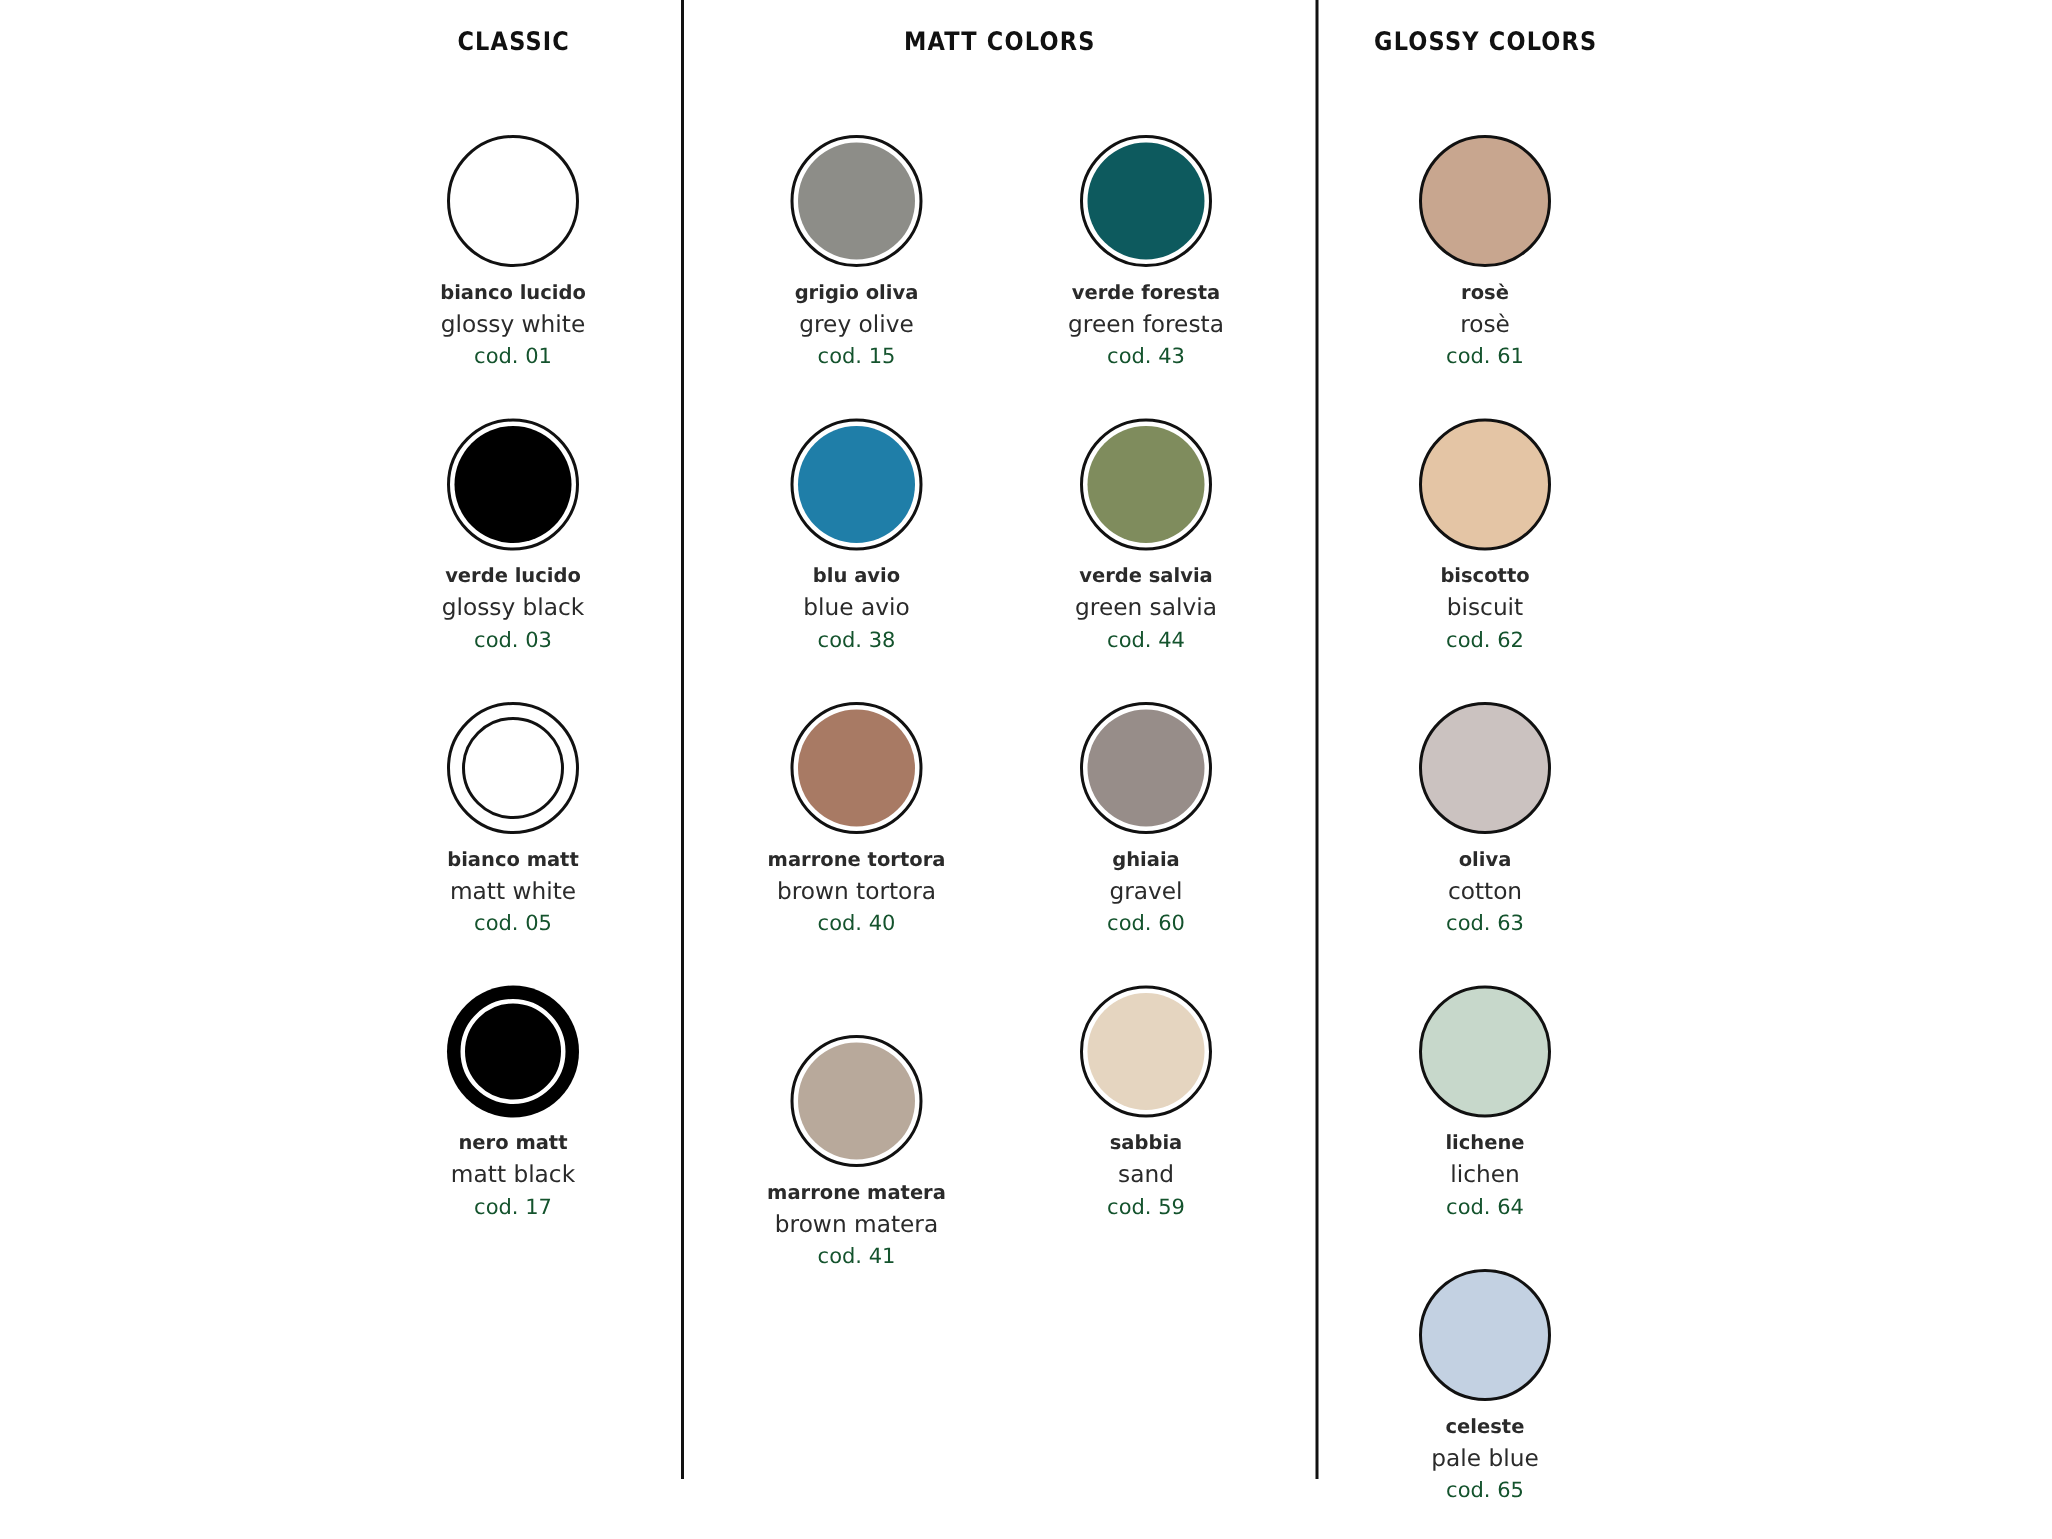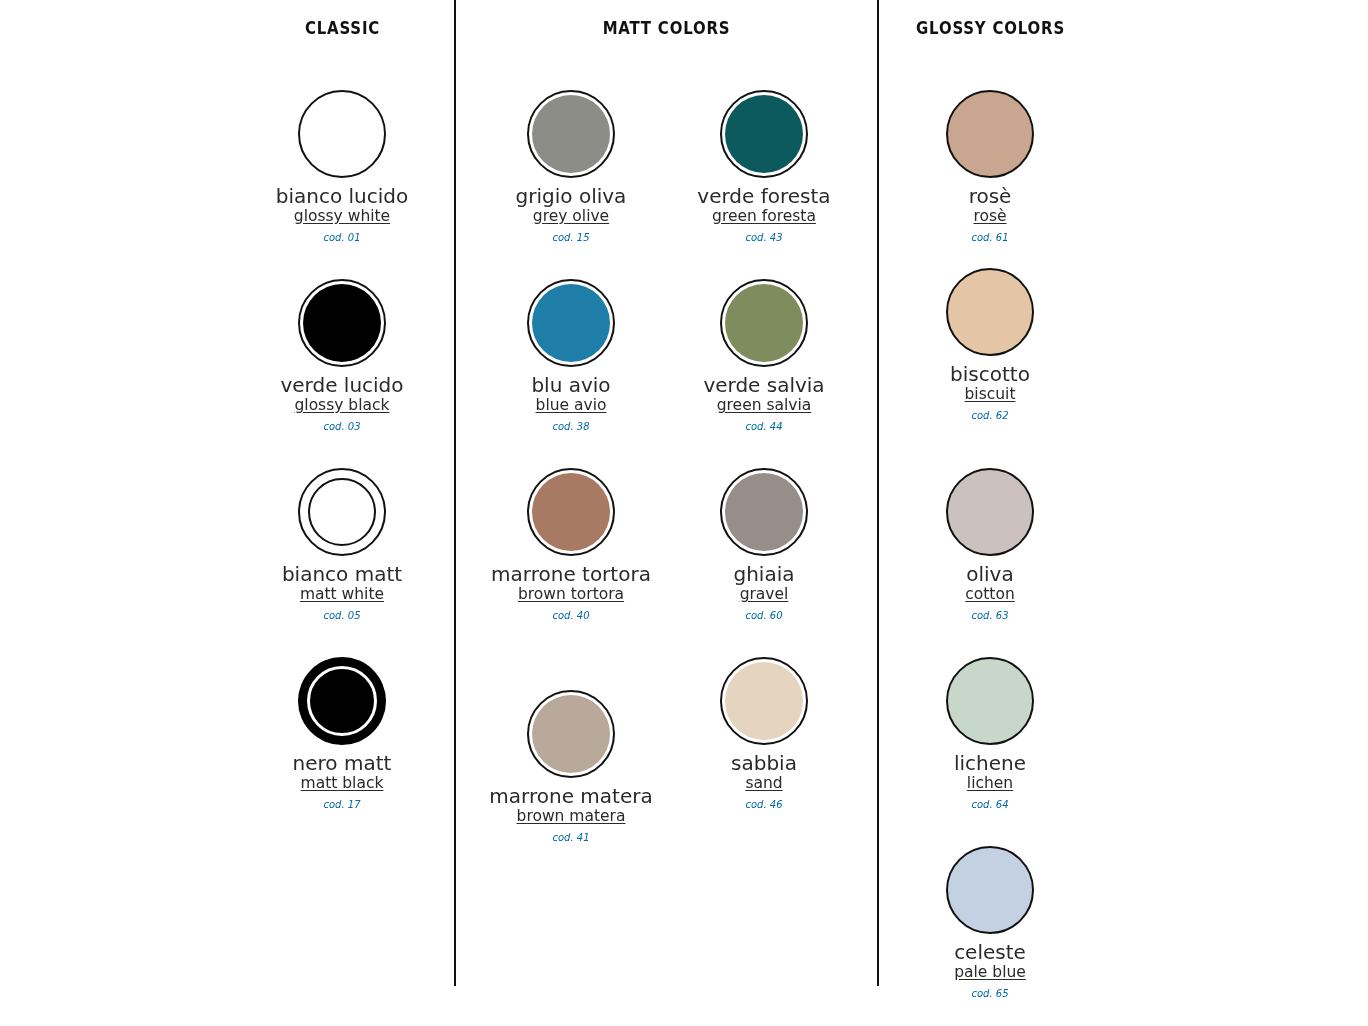--- a/index.html
+++ b/index.html
@@ -94,41 +94,40 @@
   }
   .circle.donut > .inner-ring{
     width:70px;height:70px;border-radius:50%;
     border:3px solid #ffffff;
     background:#000000;
     box-sizing:border-box;
   }
 
   
   .label-it{
-    font-size:20px;
+    font-size:13px;
     color:#2a2a2a;
     line-height:20px;
     margin-top:4px;
     white-space:nowrap;
+    font-weight:bold;
   }
   .label-en{
     font-size:15.5px;
     color:#2a2a2a;
     line-height:20px;
-    text-decoration:underline;
     text-underline-offset:2px;
     white-space:nowrap;
   }
   .label-code{
-    font-size:10px;
-    color:#0369a1;
+    font-size:14px;
+    color:#14532d;
     line-height:20px;
     margin-top:2px;
     white-space:nowrap;
-    font-style:italic;
   }
 </style>
 </head>
 <body>
 
 <div class="sheet">
 
   <div class="divider" id="div-1"></div>
   <div class="divider" id="div-2"></div>
 
@@ -248,33 +247,33 @@
         <div class="label-code">cod. 41</div>
       </div>
       <div class="cell" style="left: 209px; top: 653px;">
         <div class="swatch-wrap">
           <div class="circle ringed">
             <div class="core" style="background:#e5d5c0;"></div>
           </div>
         </div>
         <div class="label-it">sabbia</div>
         <div class="label-en">sand</div>
-        <div class="label-code">cod. 46</div>
+        <div class="label-code">cod. 59</div>
       </div>
     </div>
   <div class="col" id="col-glossy">
       <div class="cell" style="left: 12px; top: 86px;">
         <div class="swatch-wrap">
           <div class="circle plain" style="background:#c8a68f;"></div>
         </div>
         <div class="label-it">rosè</div>
         <div class="label-en">rosè</div>
         <div class="label-code">cod. 61</div>
       </div>
-      <div class="cell" style="left: 12px; top: 264px;">
+      <div class="cell" style="left: 12px; top: 275px;">
         <div class="swatch-wrap">
           <div class="circle plain" style="background:#e4c5a5;"></div>
         </div>
         <div class="label-it">biscotto</div>
         <div class="label-en">biscuit</div>
         <div class="label-code">cod. 62</div>
       </div>
       <div class="cell" style="left: 12px; top: 464px;">
         <div class="swatch-wrap">
           <div class="circle plain" style="background:#cbc2c0;"></div>

